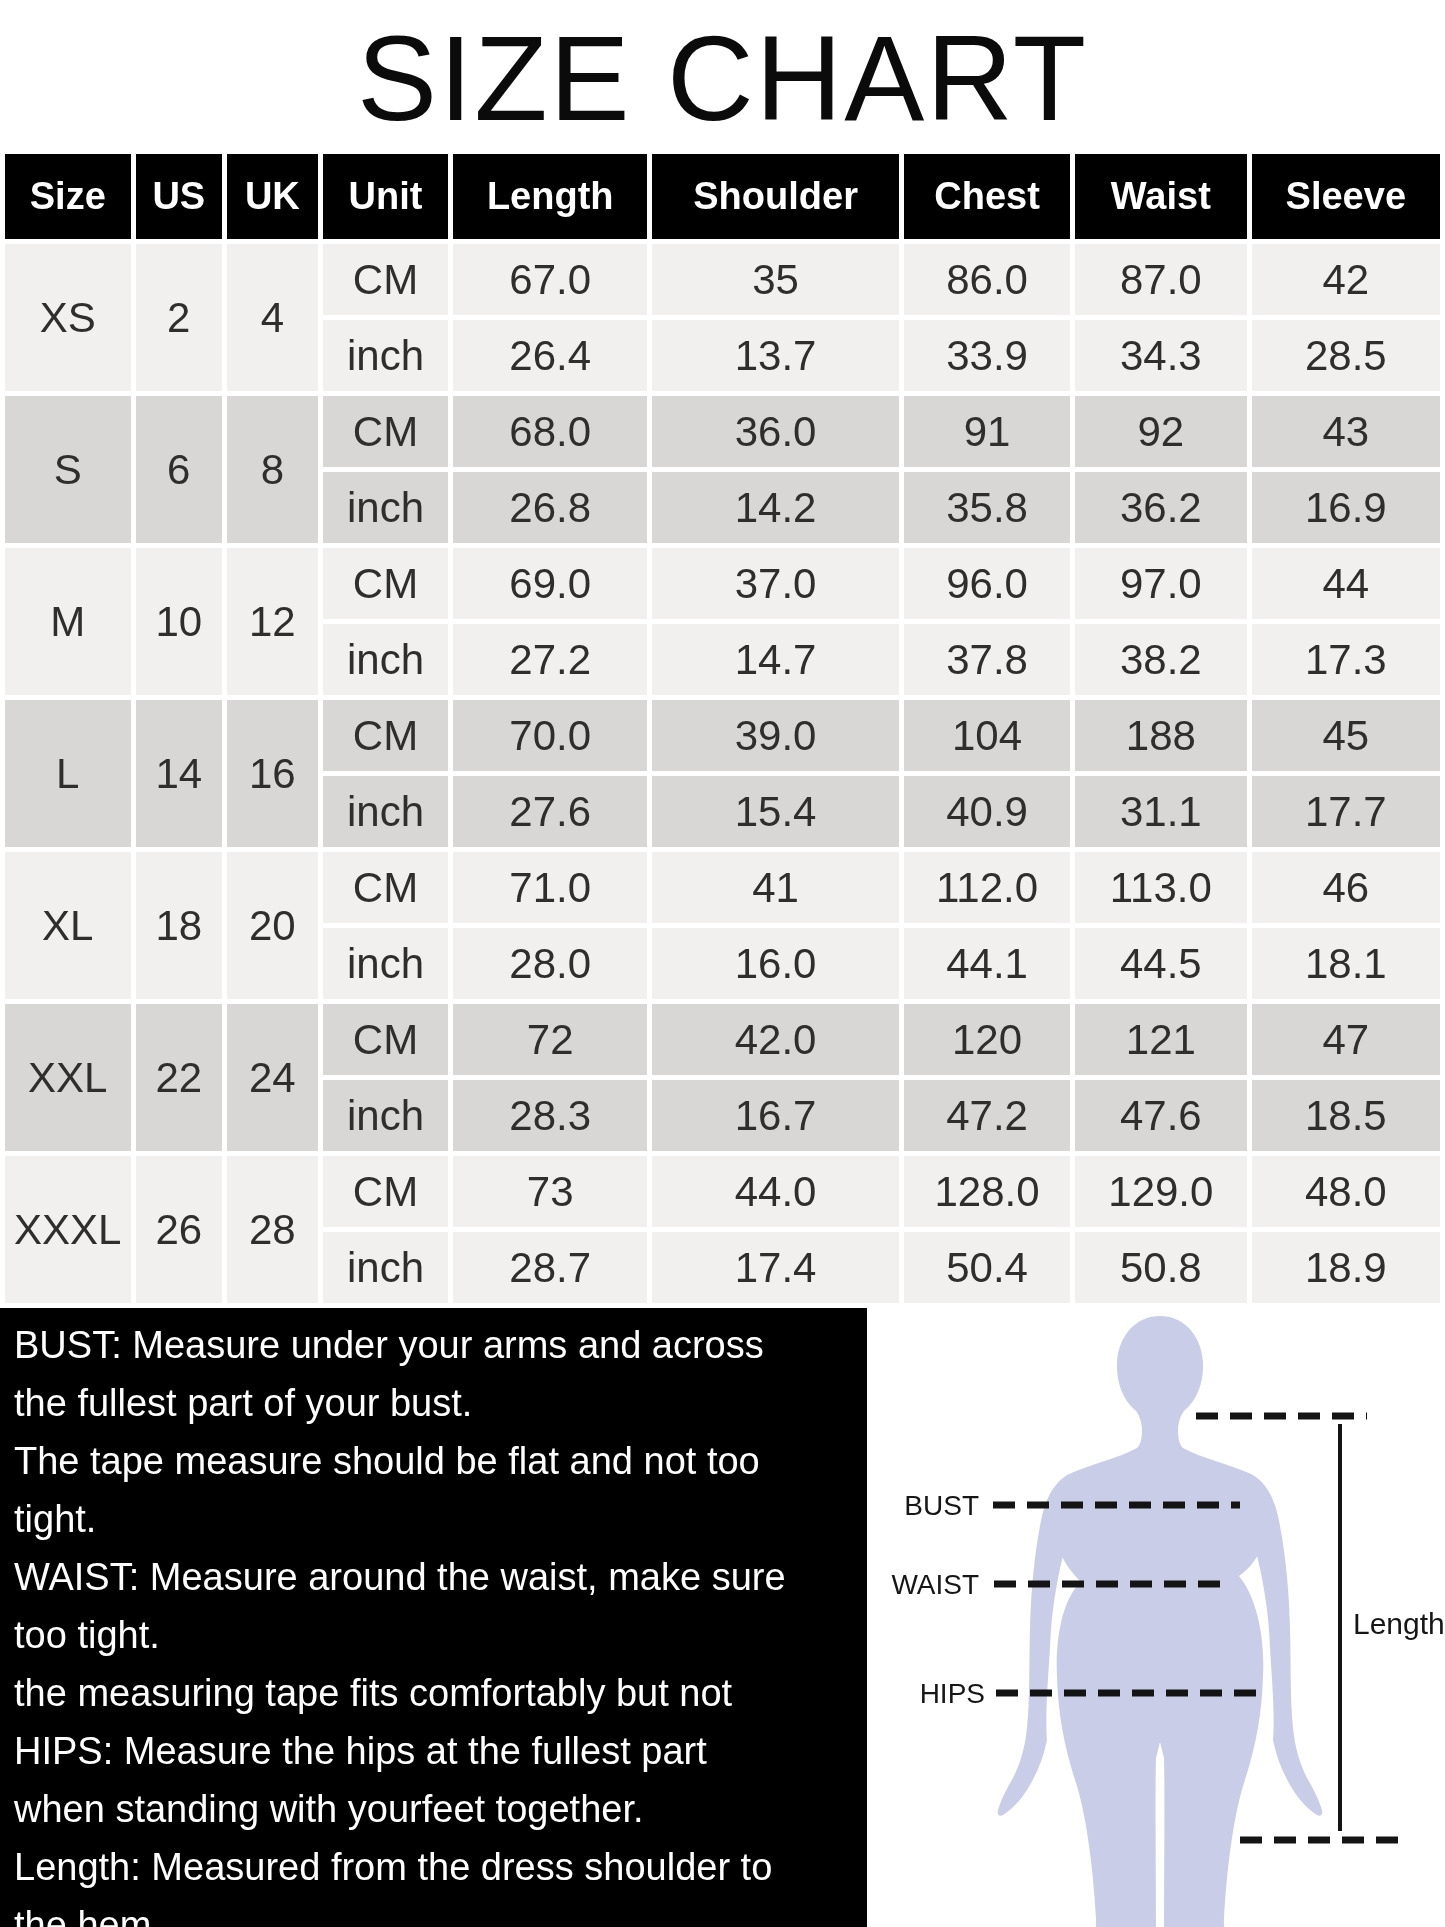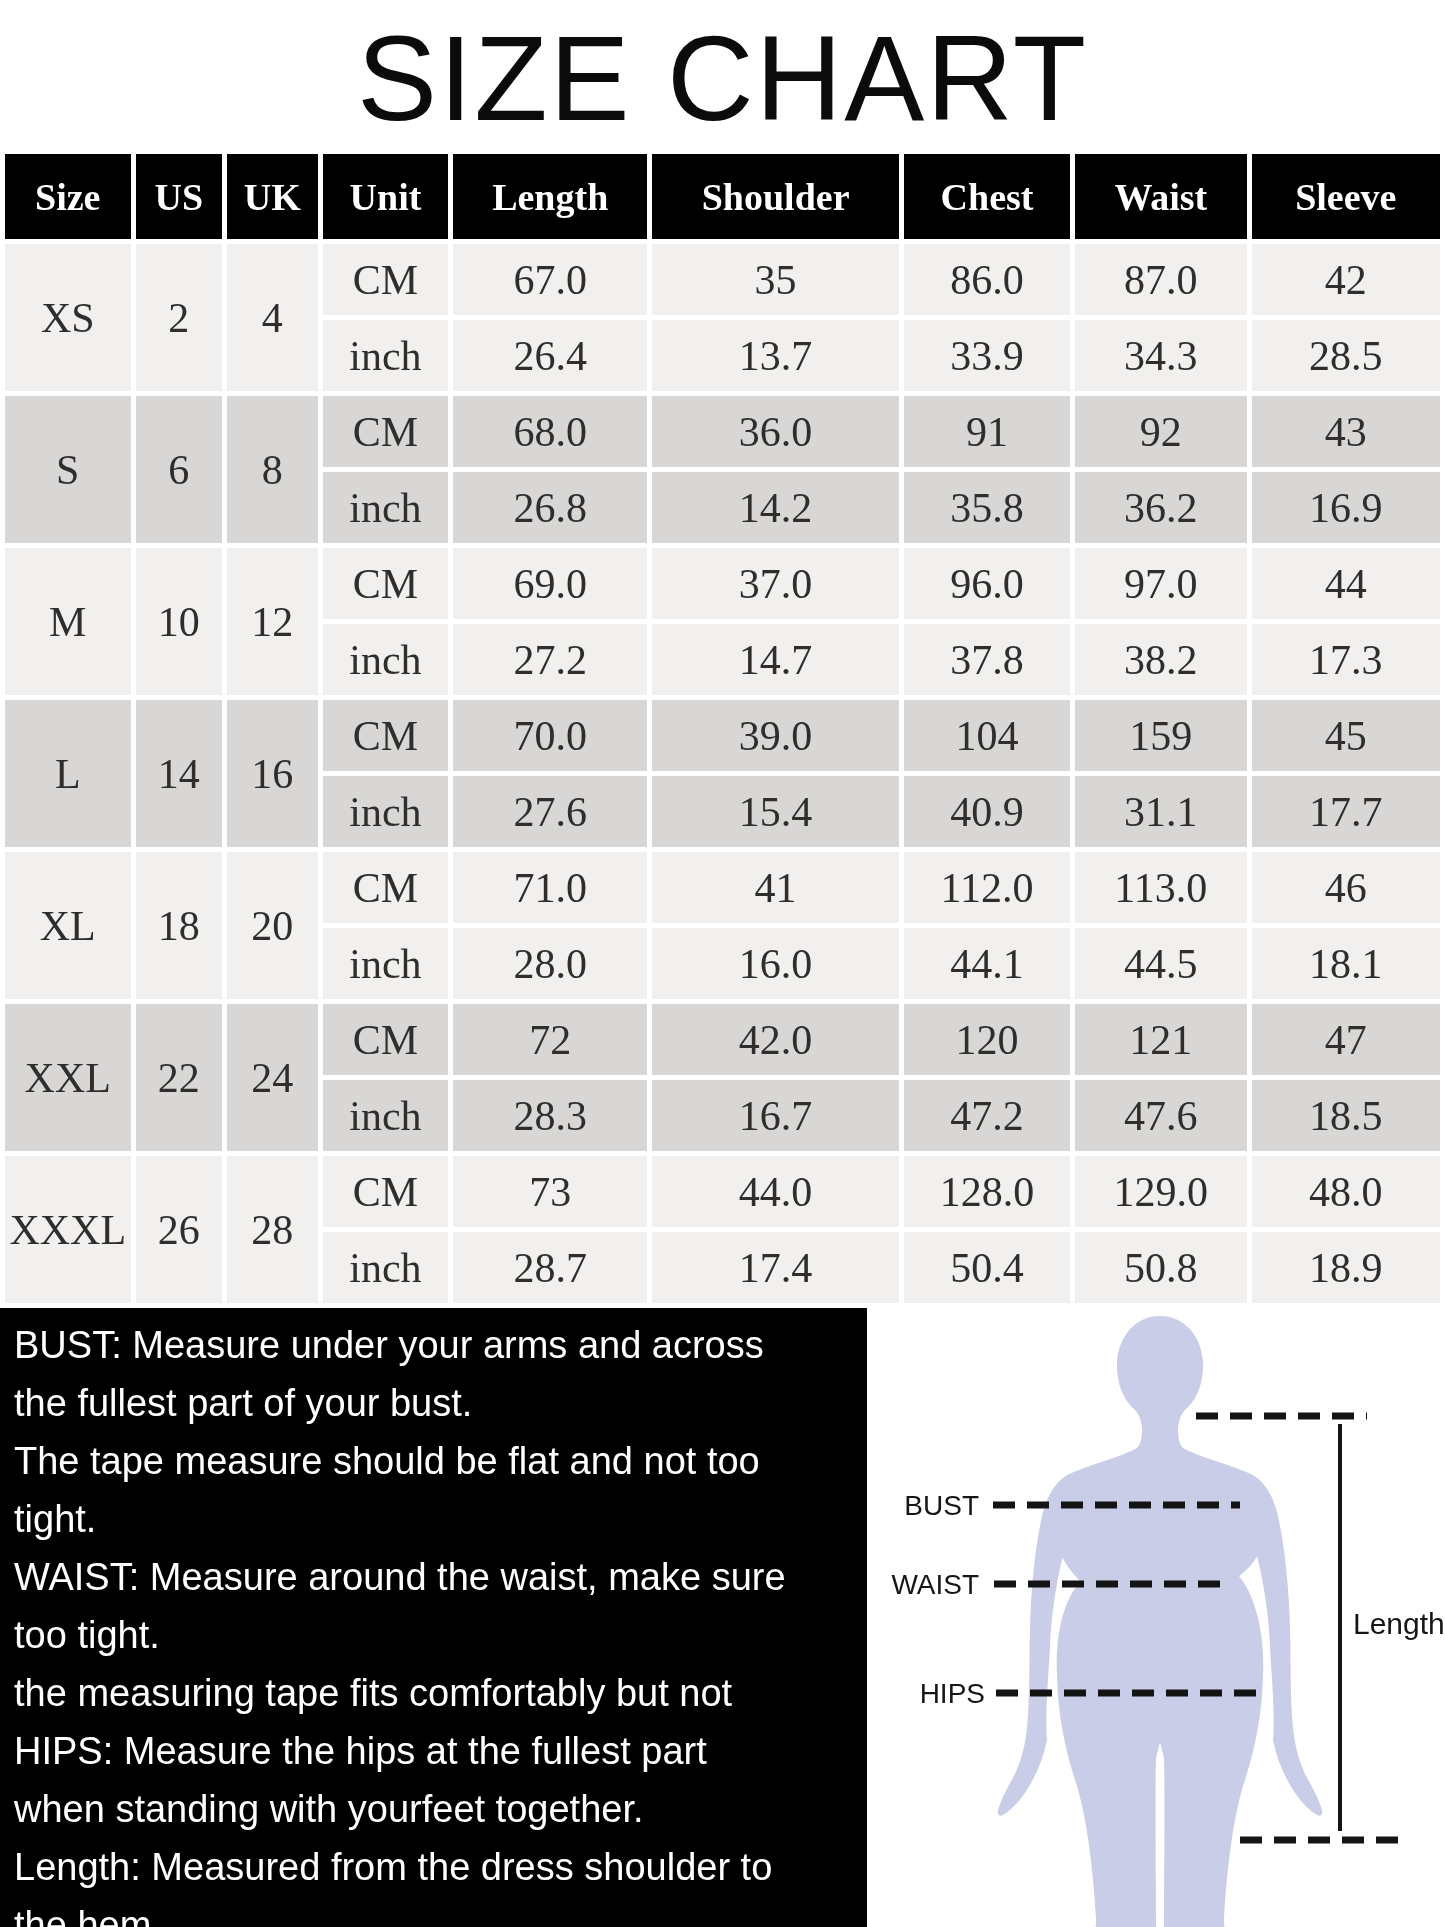--- a/index.html
+++ b/index.html
@@ -5,21 +5,21 @@
   html,body{margin:0;padding:0;}
   body{
     width:1445px;height:1927px;background:#ffffff;
     font-family:"Liberation Sans",sans-serif;overflow:hidden;position:relative;
   }
   .title-bar{
     height:143px;display:flex;align-items:center;justify-content:center;
     font-size:120px;font-weight:400;letter-spacing:2px;color:#0b0b0b;margin-top:6px;
   }
   table.size-table{
-    width:100%;table-layout:fixed;border-collapse:separate;border-spacing:5px;font-family:Liberation Serif, serif;
+    width:100%;table-layout:fixed;border-collapse:separate;border-spacing:5px;
   }
   table.size-table th{
     background:var(--header_bg,#000);color:var(--header_text,#fff);
     font-size:38px;font-weight:bold;height:83px;text-align:center;vertical-align:middle;
   }
   table.size-table td{
     font-size:42px;font-weight:400;color:var(--table_text,#2f2e2d);
     text-align:center;vertical-align:middle;height:69px;
   }
   tr.g-light td{background:var(--row_light,#f1f0ef);}
@@ -128,21 +128,21 @@
   </tr>
 
   <tr class="g-dark">
     <td rowspan="2">L</td>
     <td rowspan="2">14</td>
     <td rowspan="2">16</td>
     <td>CM</td>
     <td>70.0</td>
     <td>39.0</td>
     <td>104</td>
-    <td>159</td>
+    <td>188</td>
     <td>45</td>
   </tr>
   <tr class="g-dark">
     <td>inch</td>
     <td>27.6</td>
     <td>15.4</td>
     <td>40.9</td>
     <td>31.1</td>
     <td>17.7</td>
   </tr>

